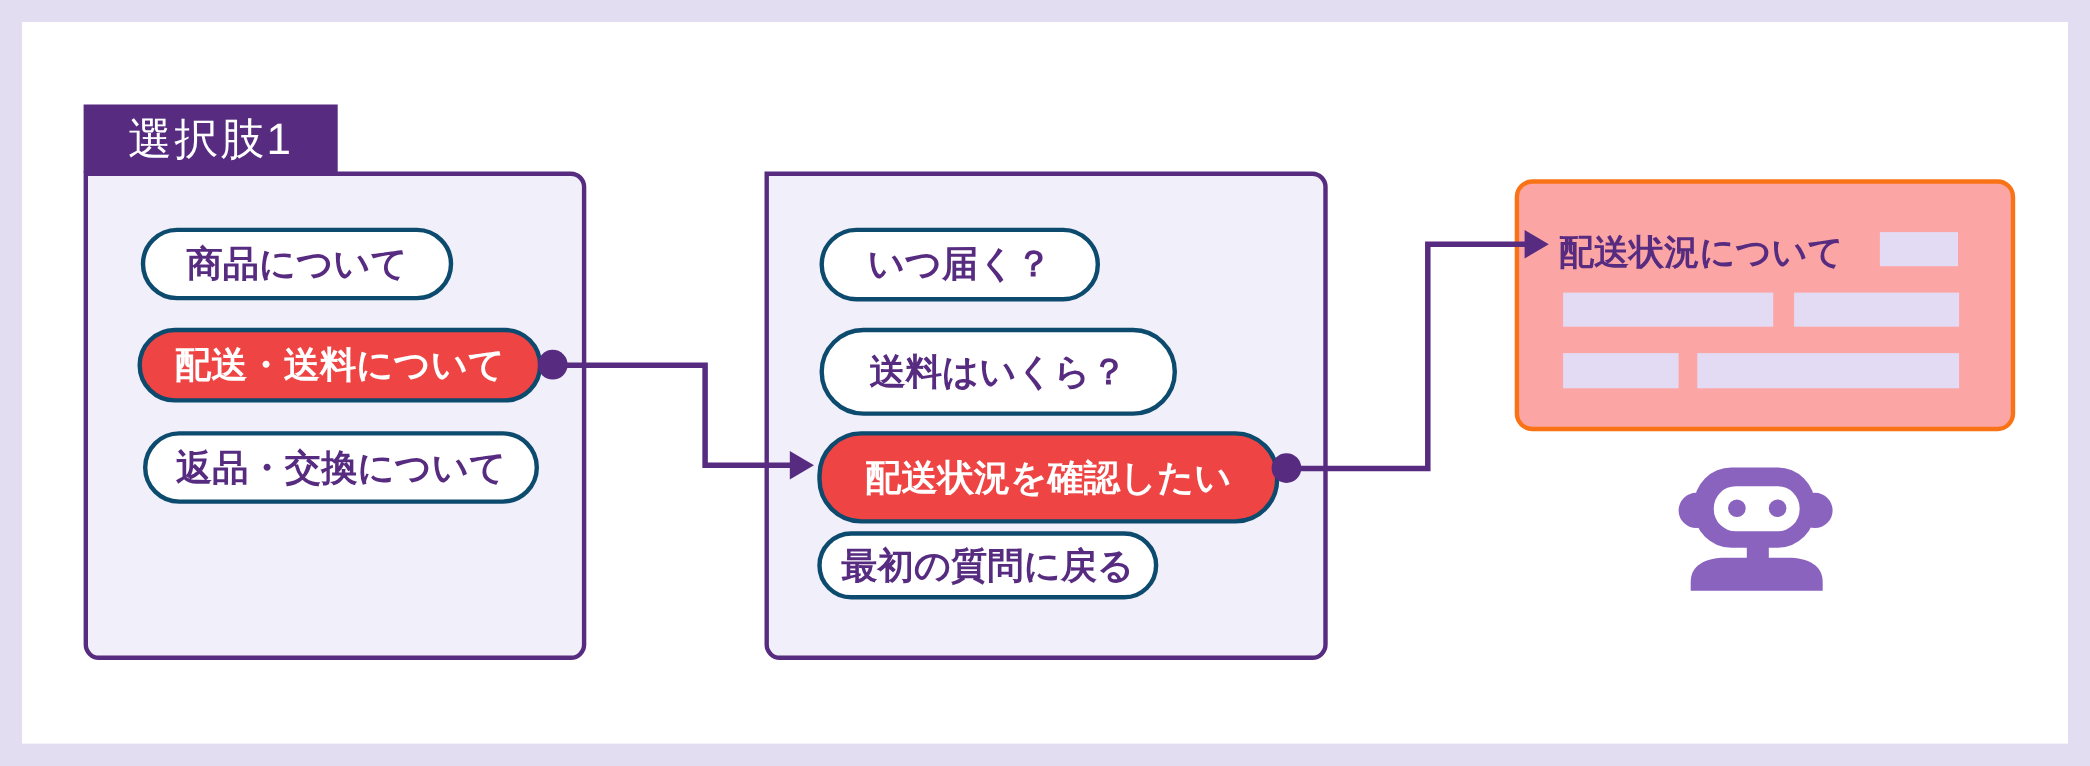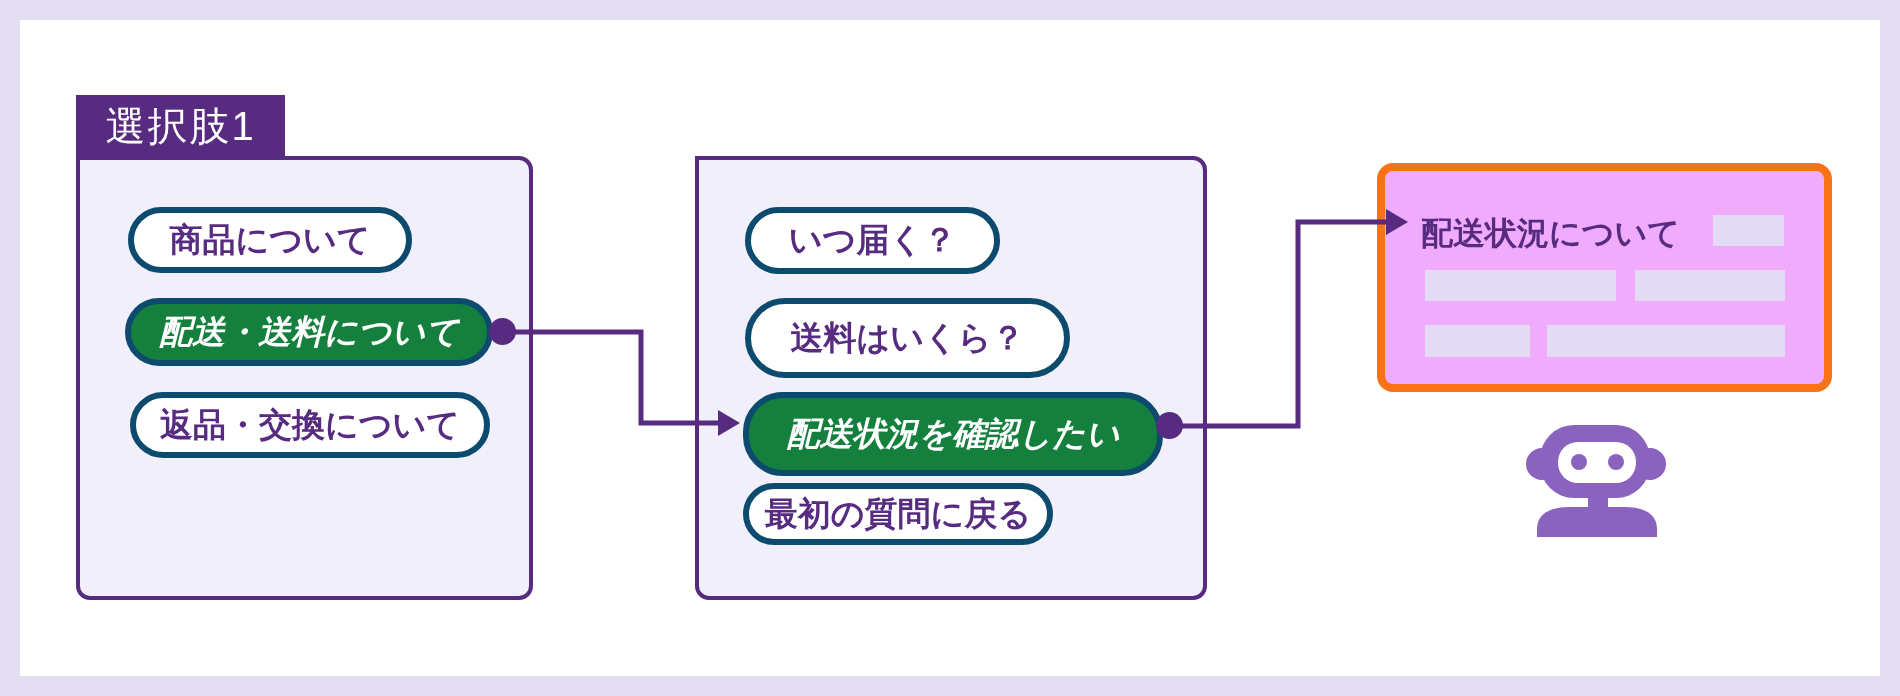--- a/index.html
+++ b/index.html
@@ -27,53 +27,52 @@
     background: #562B80;
     color: #FFFFFF;
     font-size: 40px;
     font-weight: 500;
     display: flex;
     align-items: center;
     justify-content: center;
     z-index: 3;
     letter-spacing: 2px;
   }
-  .tab1 { left: 76px; top: 95px; width: 209px; }
+  .tab1 { left: 76px; top: 95px; width: 231px; }
   .tab2 { left: 693px; top: 95px; width: 230px; }
 
   
   .panel-body {
     position: absolute;
     background: #F1EFF9;
     border: 4px solid #562B80;
     border-radius: 0 14px 14px 14px;
     z-index: 2;
   }
   .panel1 { left: 76px; top: 156px; width: 457px; height: 444px; }
   .panel2 { left: 695px; top: 156px; width: 512px; height: 444px; }
 
   
   .pill {
     position: absolute;
-    border: 6px solid #0c4a6e;
+    border: 4px solid #0c4a6e;
     border-radius: 40px;
     background: #FFFFFF;
     color: #562B80;
     font-size: 33px;
     font-weight: 600;
     display: flex;
     align-items: center;
     justify-content: center;
     z-index: 4;
     white-space: nowrap;
   }
   .pill.selected {
-    background: #15803d;
+    background: #ef4444;
     color: #FFFFFF;
-    font-style: italic;
   }
   .p1o1 { left: 128px; top: 207px; width: 284px; height: 66px; }
   .p1o2 { left: 125px; top: 298px; width: 368px; height: 68px; }
   .p1o3 { left: 130px; top: 392px; width: 360px; height: 66px; }
   .p1o4 { left: 130px; top: 483px; width: 318px; height: 66px; }
   .p2o1 { left: 745px; top: 207px; width: 255px; height: 67px; }
   .p2o2 { left: 745px; top: 298px; width: 325px; height: 80px; }
   .p2o3 { left: 743px; top: 392px; width: 420px; height: 84px; }
   .p2o4 { left: 743px; top: 483px; width: 310px; height: 62px; }
 
@@ -95,22 +94,22 @@
     width: 1900px; height: 696px;
     z-index: 5;
     pointer-events: none;
   }
 
   
   .result-card {
     position: absolute;
     left: 1377px; top: 163px;
     width: 455px; height: 229px;
-    background: #f0abfc;
-    border: 8px solid #f97316;
+    background: #fca5a5;
+    border: 4px solid #f97316;
     border-radius: 16px;
     z-index: 2;
   }
   .card-title {
     position: absolute;
     left: 36px; top: 41px;
     font-size: 32px;
     font-weight: 700;
     color: #562B80;
     white-space: nowrap;

